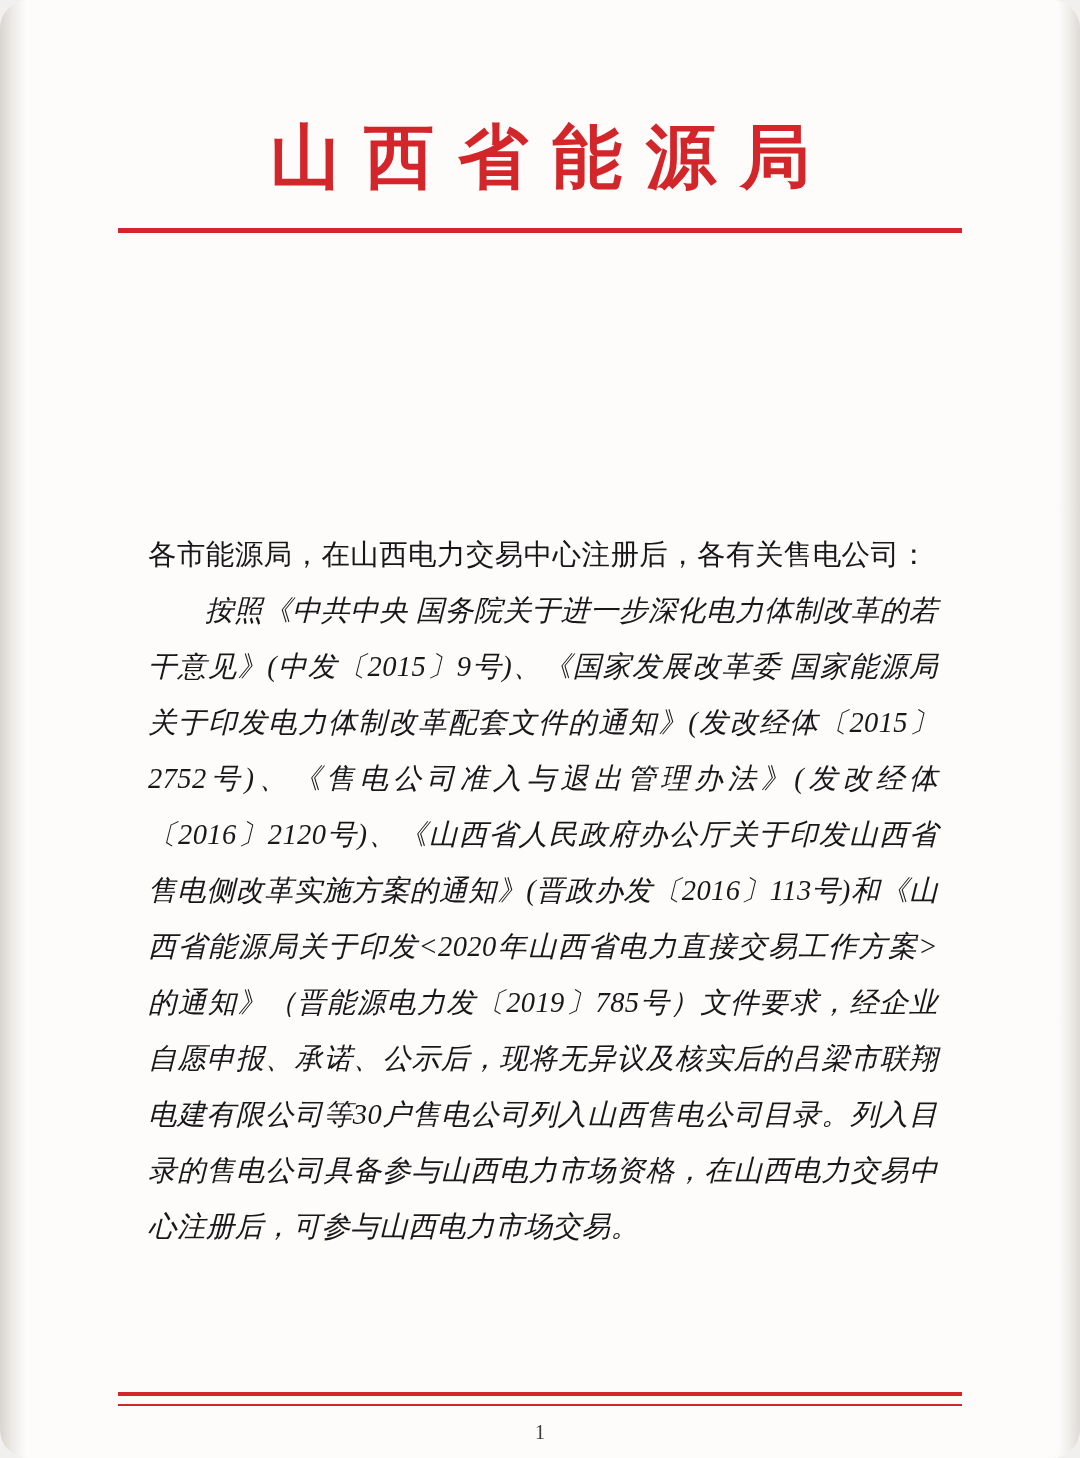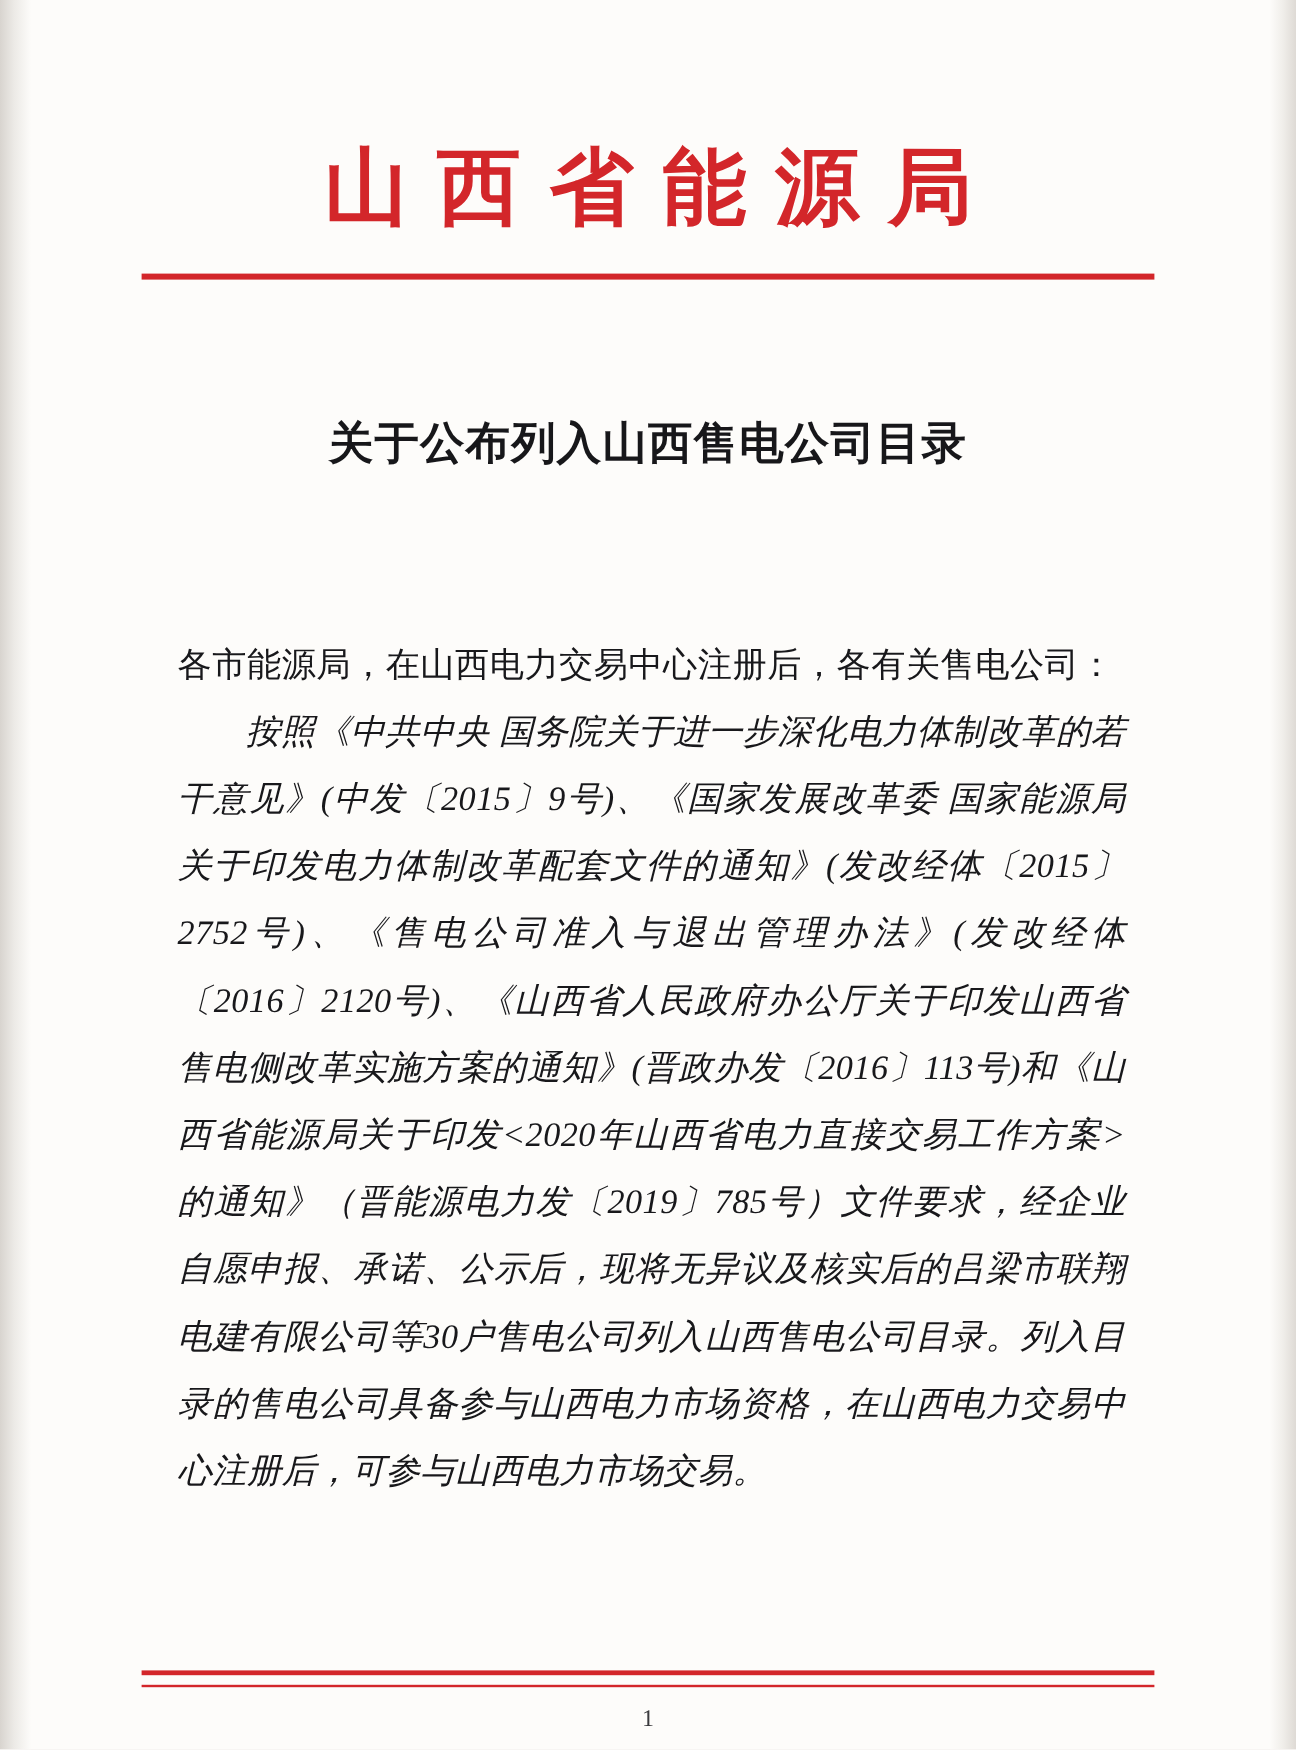--- a/index.html
+++ b/index.html
@@ -7,20 +7,21 @@
     padding: 0;
     background: #f2f0ee;
   }
   .page {
     position: relative;
     width: 1080px;
     height: 1458px;
     background: #fdfcfa;
     overflow: hidden;
     font-family: "Liberation Serif", "DejaVu Serif", serif;
+    border-radius: 28px;
   }
   
   .page::before {
     content: "";
     position: absolute;
     top: 0; left: 0;
     width: 26px; height: 100%;
     background: linear-gradient(to right, #d8d4cf 0%, #eceae6 45%, #fdfcfa 100%);
     pointer-events: none;
   }
@@ -125,21 +126,20 @@
 
 <div class="page">
 
   <div class="letterhead">
     <div class="letterhead-title">山西省能源局</div>
   </div>
 
   <div class="rule-top"></div>
 
   <div class="doc-title">
-    <div>关于公布列入山西售电公司目录</div>
   </div>
 
   <div class="body-text">
     <p>各市能源局，在山西电力交易中心注册后，各有关售电公司：</p>
     <p class="indent">按照《中共中央 国务院关于进一步深化电力体制改革的若干意见》(中发〔2015〕9号)、《国家发展改革委 国家能源局关于印发电力体制改革配套文件的通知》(发改经体〔2015〕2752号)、《售电公司准入与退出管理办法》(发改经体〔2016〕2120号)、《山西省人民政府办公厅关于印发山西省售电侧改革实施方案的通知》(晋政办发〔2016〕113号)和《山西省能源局关于印发&lt;2020年山西省电力直接交易工作方案&gt;的通知》（晋能源电力发〔2019〕785号）文件要求，经企业自愿申报、承诺、公示后，现将无异议及核实后的吕梁市联翔电建有限公司等30户售电公司列入山西售电公司目录。列入目录的售电公司具备参与山西电力市场资格，在山西电力交易中心注册后，可参与山西电力市场交易。</p>
   </div>
 
   <div class="rule-bottom"></div>
   <div class="rule-bottom2"></div>
 

